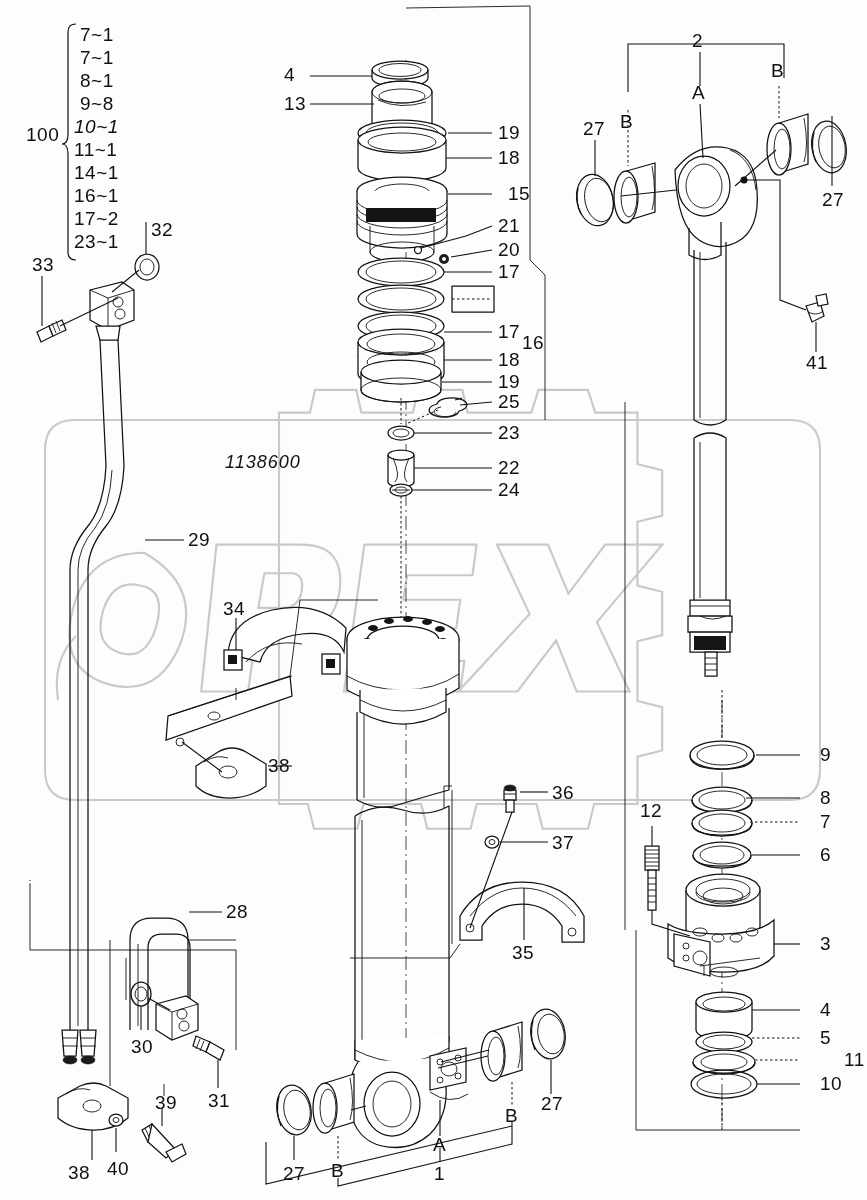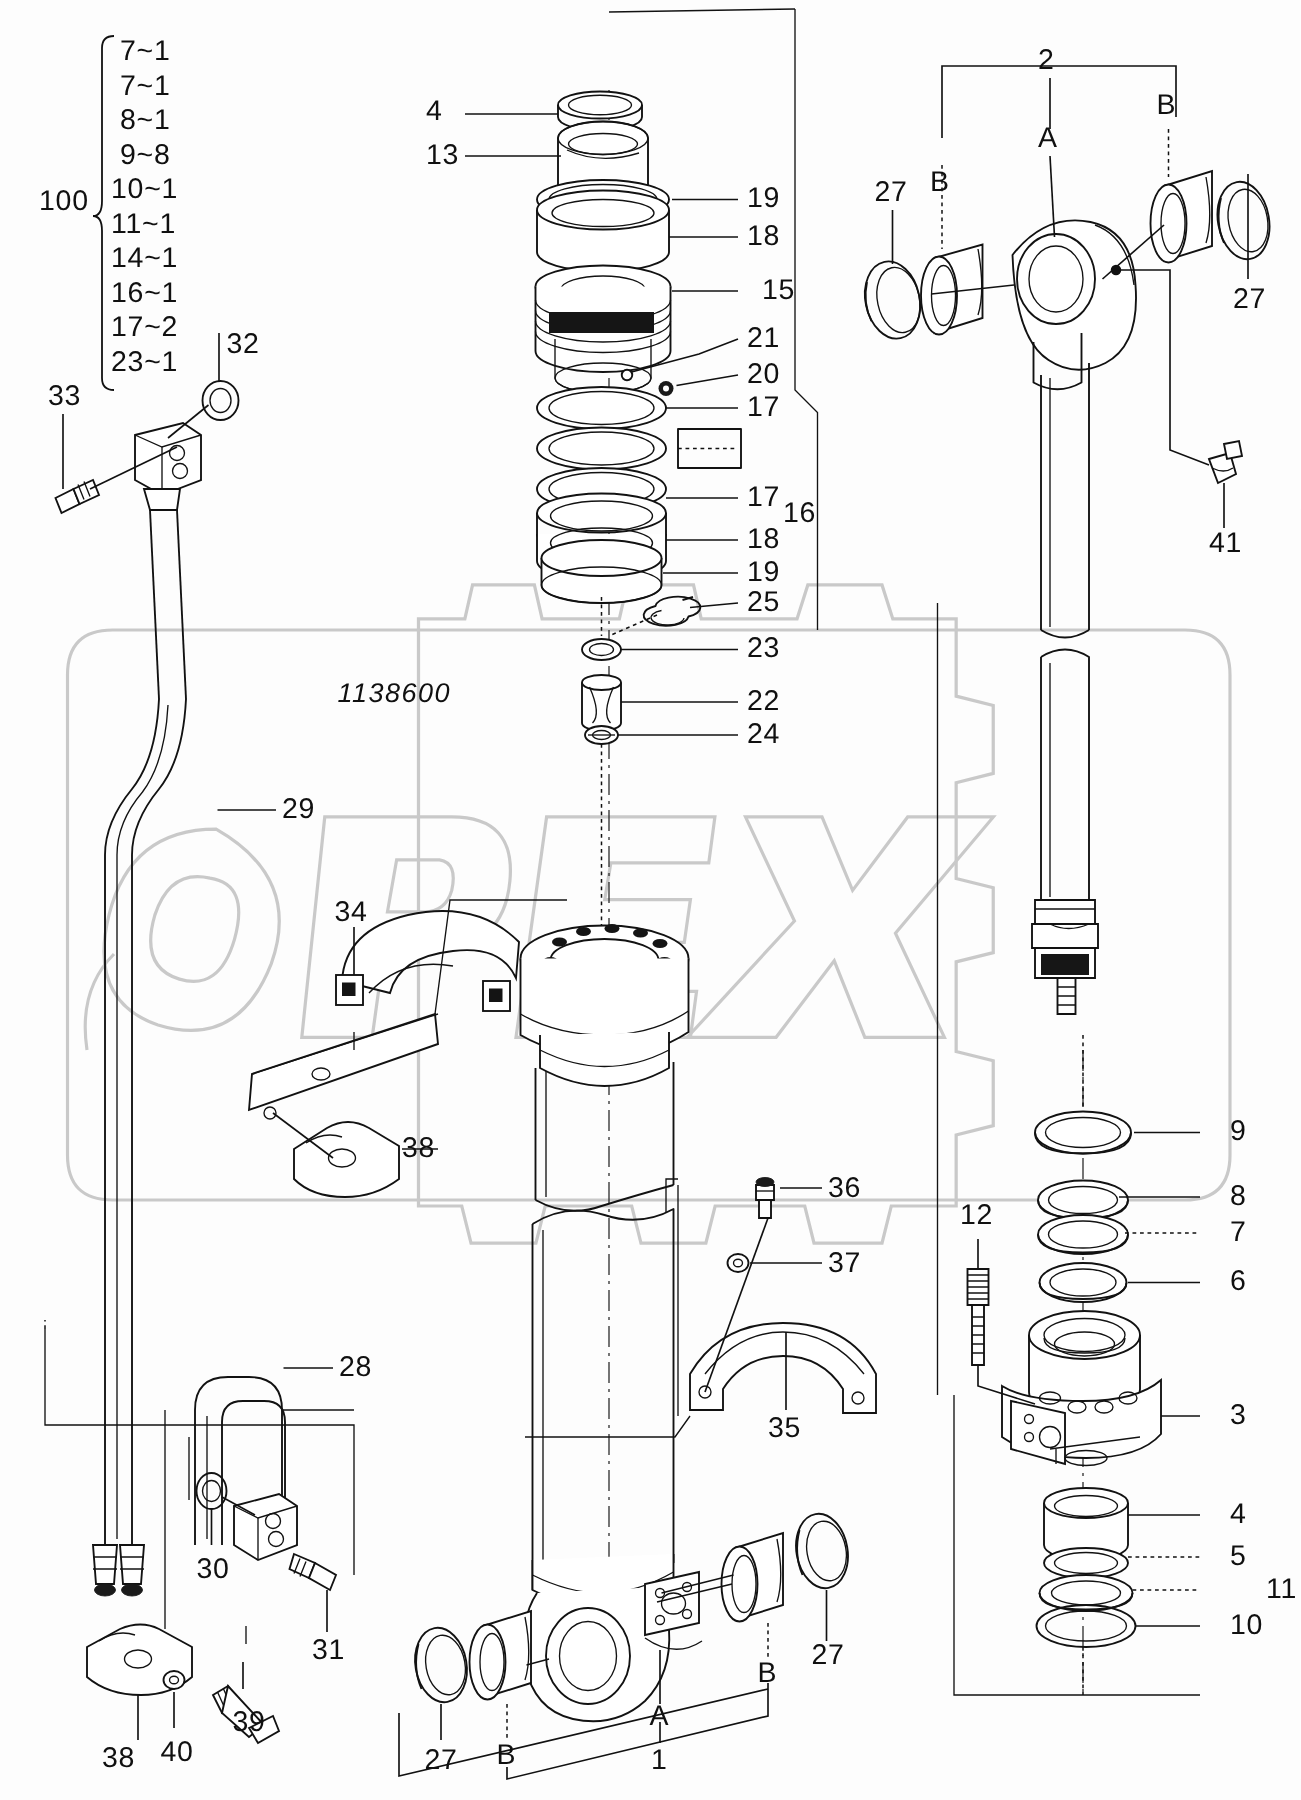--- a/index.html
+++ b/index.html
@@ -69,21 +69,21 @@
 
   <div class="lbl" style="left:26px; top:124px;">100</div>
   <svg width="120" height="260" style="left:60px; top:16px;">
     <path class="bracketln" d="M16 8 Q8 8 8 16 L8 118 Q8 128 2 128 Q8 128 8 138 L8 236 Q8 244 16 244"></path>
   </svg>
   <div>
     <div class="lbl" style="left:80px; top:24px;">7~1</div>
     <div class="lbl" style="left:80px; top:47px;">7~1</div>
     <div class="lbl" style="left:80px; top:70px;">8~1</div>
     <div class="lbl" style="left:80px; top:93px;">9~8</div>
-    <div class="lbl" style="left:74px; top:116px;">10~1</div>
+    <div class="lbl" style="left:74px; top:116px;font-style:italic;">10~1</div>
     <div class="lbl" style="left:74px; top:139px;">11~1</div>
     <div class="lbl" style="left:74px; top:162px;">14~1</div>
     <div class="lbl" style="left:74px; top:185px;">16~1</div>
     <div class="lbl" style="left:74px; top:208px;">17~2</div>
     <div class="lbl" style="left:74px; top:231px;">23~1</div>
   </div>
 
   <div class="lbl ital" style="left:225px; top:452px;">1138600</div>
 
   <svg width="867" height="1200">
@@ -658,21 +658,21 @@
   <div class="lbl" style="left:640px; top:800px;">12</div>
 
   <div class="lbl" style="left:151px; top:199px;margin-top:20px;">32</div>
   <div class="lbl" style="left:32px; top:254px;">33</div>
   <div class="lbl" style="left:188px; top:529px;">29</div>
   <div class="lbl" style="left:226px; top:901px;">28</div>
   <div class="lbl" style="left:131px; top:1036px;">30</div>
   <div class="lbl" style="left:208px; top:1090px;">31</div>
   <div class="lbl" style="left:68px; top:1162px;">38</div>
   <div class="lbl" style="left:107px; top:1158px;">40</div>
-  <div class="lbl" style="left:155px; top:1092px;margin-top:46px;">39</div>
+  <div class="lbl" style="left:155px; top:1092px;">39</div>
 
   <div class="lbl" style="left:223px; top:598px;">34</div>
   <div class="lbl" style="left:268px; top:755px;">38</div>
   <div class="lbl" style="left:552px; top:782px;">36</div>
   <div class="lbl" style="left:552px; top:832px;">37</div>
   <div class="lbl" style="left:512px; top:942px;">35</div>
 
   <div class="lbl" style="left:283px; top:1163px;">27</div>
   <div class="lbl" style="left:331px; top:1160px;">B</div>
   <div class="lbl" style="left:433px; top:1134px;">A</div>

